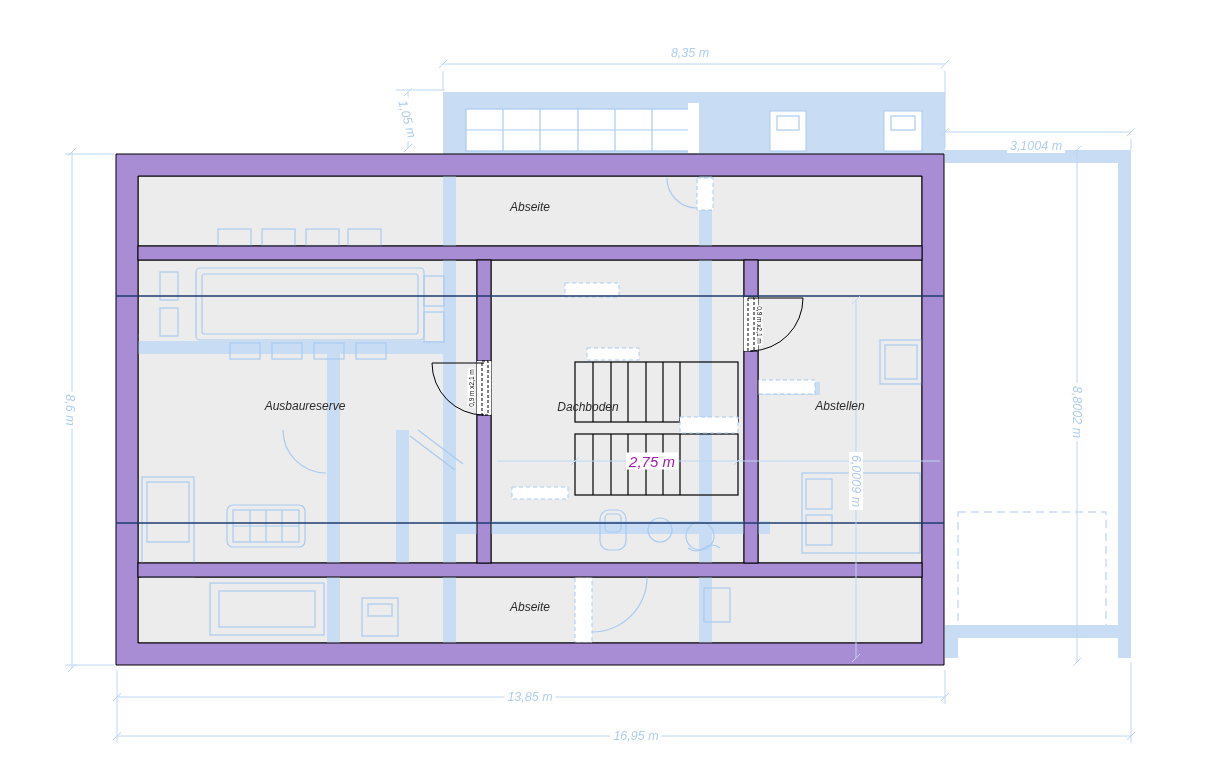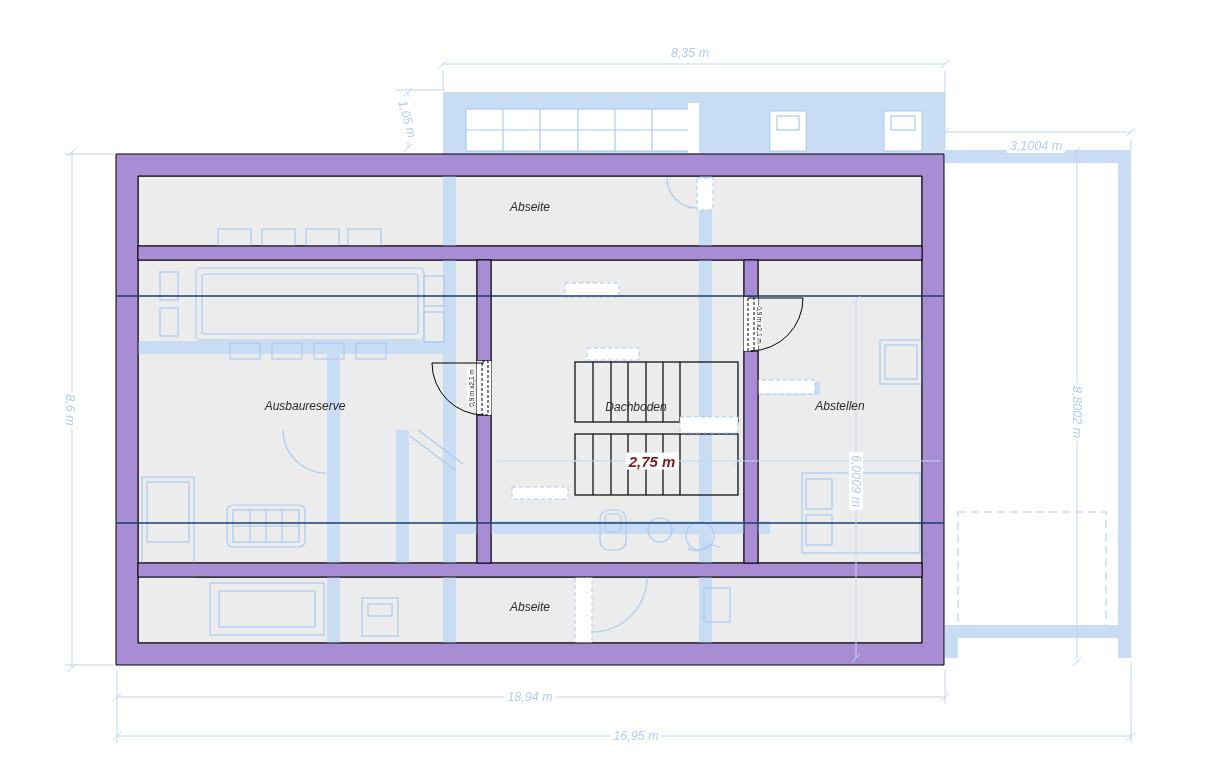--- a/index.html
+++ b/index.html
@@ -22,21 +22,21 @@
   .stair{fill:none;stroke:#000;stroke-width:1.2;}
   .door{fill:none;stroke:#000;stroke-width:1;}
   .leaf{fill:none;stroke:#000;stroke-width:1;stroke-dasharray:3 2;}
   .dim{stroke:var(--dimline);stroke-width:1;fill:none;}
   .lbl{position:absolute;transform:translate(-50%,-50%);white-space:nowrap;
        font-style:italic;color:var(--labeltext);font-size:12px;}
   .dimlbl{position:absolute;transform:translate(-50%,-50%);white-space:nowrap;
        font-style:italic;color:var(--dimtext);font-size:12.5px;background:#fff;padding:0 3px;}
   .dimlbl.rot90{transform:translate(-50%,-50%) rotate(90deg);}
   .dimlbl.rot75{transform:translate(-50%,-50%) rotate(75deg);}
-  .dimlbl.big{font-size:15px;color:#7f1d1d;font-weight:bold;}
+  .dimlbl.big{font-size:15px;color:#a21caf;}
   .doorlbl{position:absolute;white-space:nowrap;font-size:6.5px;color:#111;background:#fff;
        padding:0 1px;font-style:normal;}
   .doorlbl.rotccw{transform:translate(-50%,-50%) rotate(-90deg);}
   .doorlbl.rotcw{transform:translate(-50%,-50%) rotate(90deg);}
 </style>
 </head>
 <body>
 
 <div class="canvas">
 <svg width="1209" height="765" viewBox="0 0 1209 765">
@@ -230,29 +230,29 @@
 
     <line x1="117" y1="736" x2="1131" y2="736"></line>
         <line x1="113" y1="740" x2="121" y2="732"></line>
         <line x1="1127" y1="740" x2="1135" y2="732"></line>
     <line x1="1131" y1="662" x2="1131" y2="743"></line>
   </g>
 </svg>
 
 <div class="lbl" style="left:530px;top:207px">Abseite</div>
 <div class="lbl" style="left:305px;top:406px">Ausbaureserve</div>
-<div class="lbl" style="left:636px;top:407px">Dachboden</div>
+<div class="lbl" style="left:588px;top:407px">Dachboden</div>
 <div class="lbl" style="left:840px;top:406px">Abstellen</div>
 <div class="lbl" style="left:530px;top:607px">Abseite</div>
 
 <div class="dimlbl" style="left:690px;top:53px">8,35 m</div>
 <div class="dimlbl rot75" style="left:407px;top:119px">1,05 m</div>
 <div class="dimlbl" style="left:1036px;top:146px">3,1004 m</div>
 <div class="dimlbl rot90" style="left:70px;top:410px">8,6 m</div>
 <div class="dimlbl rot90" style="left:1077px;top:412px">8,8002 m</div>
 <div class="dimlbl rot90" style="left:856px;top:481px">6,0009 m</div>
 <div class="dimlbl big" style="left:652px;top:461px">2,75 m</div>
-<div class="dimlbl" style="left:530px;top:697px">18,94 m</div>
+<div class="dimlbl" style="left:530px;top:697px">13,85 m</div>
 <div class="dimlbl" style="left:636px;top:736px">16,95 m</div>
 
 <div class="doorlbl rotccw" style="left:471px;top:388px">0,9 m x2,1 m</div>
 <div class="doorlbl rotcw" style="left:759px;top:325px">0,9 m x2,1 m</div>
 </div>
 
 </body></html>

